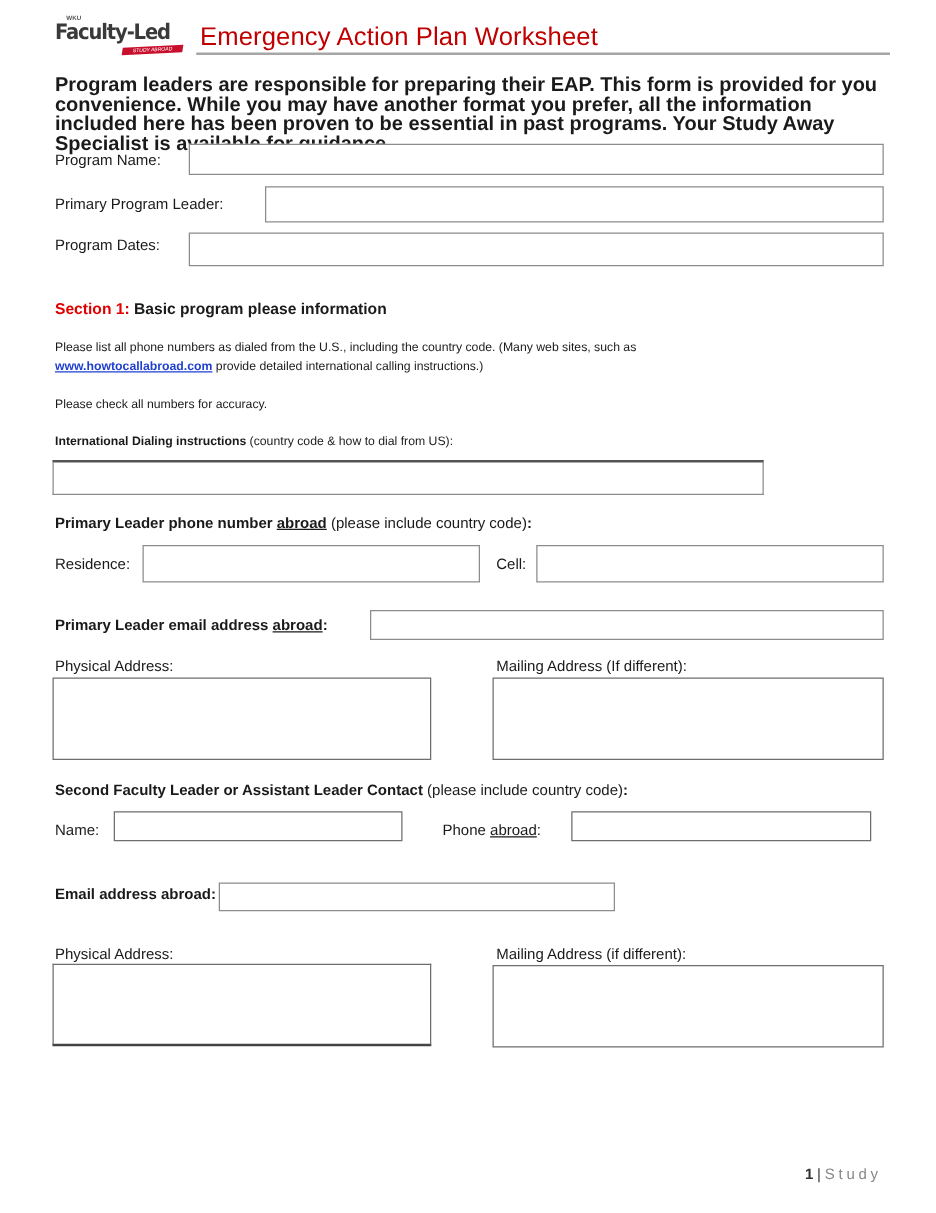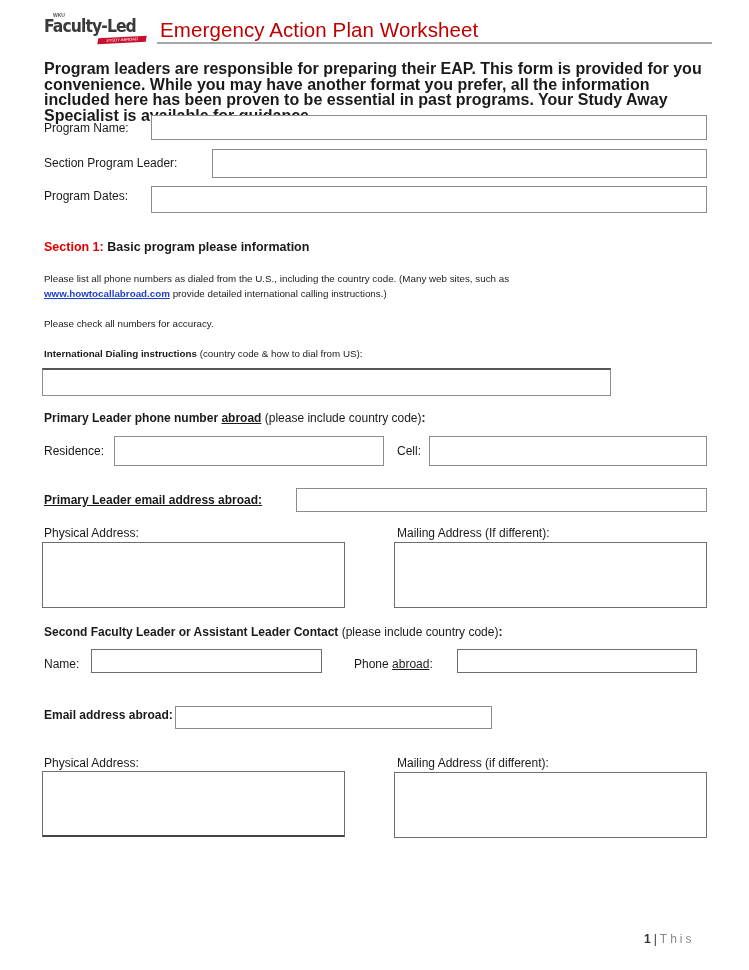--- a/index.html
+++ b/index.html
@@ -65,21 +65,21 @@
   <span class="logo-ribbon">STUDY ABROAD</span>
 </div>
 <div class="abs title">Emergency Action Plan Worksheet</div>
 <div class="abs title-rule"></div>
 
 <div class="abs intro">Program leaders are responsible for preparing their EAP.  This form is provided for you convenience. While you may have another format you prefer, all the information included here has been proven to be essential in past programs.  Your Study Away Specialist is available for guidance.</div>
 
 <div class="abs label" style="left:44px; top:121px;">Program Name:</div>
 <div class="abs field" style="left:151px; top:115px; width:556px; height:25px;"><span></span></div>
 
-<div class="abs label" style="left:44px; top:156px;">Section Program Leader:</div>
+<div class="abs label" style="left:44px; top:156px;">Primary Program Leader:</div>
 <div class="abs field" style="left:212px; top:149px; width:495px; height:29px;"><span></span></div>
 
 <div class="abs label" style="left:44px; top:189px;">Program Dates:</div>
 <div class="abs field" style="left:151px; top:186px; width:556px; height:27px;"><span></span></div>
 
 <div class="abs section-title" style="left:44px; top:240px;">
   <span class="section-num">Section 1:</span>
   <span>Basic program please information</span>
 </div>
 
@@ -92,21 +92,21 @@
 <div class="abs field top-heavy" style="left:42px; top:368px; width:569px; height:28px;"><span></span></div>
 
 <div class="abs label" style="left:44px; top:411px;"><span class="b">Primary Leader phone number </span><span class="b u">abroad</span><span> (please include country code)</span><span class="b">:</span></div>
 
 <div class="abs label" style="left:44px; top:444px;">Residence:</div>
 <div class="abs field" style="left:114px; top:436px; width:270px; height:30px;"><span></span></div>
 
 <div class="abs label" style="left:397px; top:444px;">Cell:</div>
 <div class="abs field" style="left:429px; top:436px; width:278px; height:30px;"><span></span></div>
 
-<div class="abs label" style="left:44px; top:493px;text-decoration:underline;"><span class="b">Primary Leader email address </span><span class="b u">abroad</span><span class="b">:</span></div>
+<div class="abs label" style="left:44px; top:493px;"><span class="b">Primary Leader email address </span><span class="b u">abroad</span><span class="b">:</span></div>
 <div class="abs field" style="left:296px; top:488px; width:411px; height:24px;"><span></span></div>
 
 <div class="abs label" style="left:44px; top:526px;">Physical Address:</div>
 <div class="abs field dark" style="left:42px; top:542px; width:303px; height:66px;"><span></span></div>
 
 <div class="abs label" style="left:397px; top:526px;">Mailing Address (If different):</div>
 <div class="abs field dark" style="left:394px; top:542px; width:313px; height:66px;"><span></span></div>
 
 <div class="abs label" style="left:44px; top:625px;"><span class="b">Second Faculty Leader or Assistant Leader Contact</span><span> (please include country code)</span><span class="b">:</span></div>
 
@@ -119,14 +119,14 @@
 <div class="abs label b" style="left:44px; top:708px;">Email address abroad:</div>
 <div class="abs field" style="left:175px; top:706px; width:317px; height:23px;"><span></span></div>
 
 <div class="abs label" style="left:44px; top:756px;">Physical Address:</div>
 <div class="abs field dark" style="left:42px; top:771px; width:303px; height:66px; border-bottom:2px solid #444;"><span></span></div>
 
 <div class="abs label" style="left:397px; top:756px;">Mailing Address (if different):</div>
 <div class="abs field dark" style="left:394px; top:772px; width:313px; height:66px;"><span></span></div>
 
 <div class="abs footer">
-  <span class="b">1</span><span class="sep">|</span><span class="page">This</span>
+  <span class="b">1</span><span class="sep">|</span><span class="page">Study</span>
 </div>
 
 </body></html>

